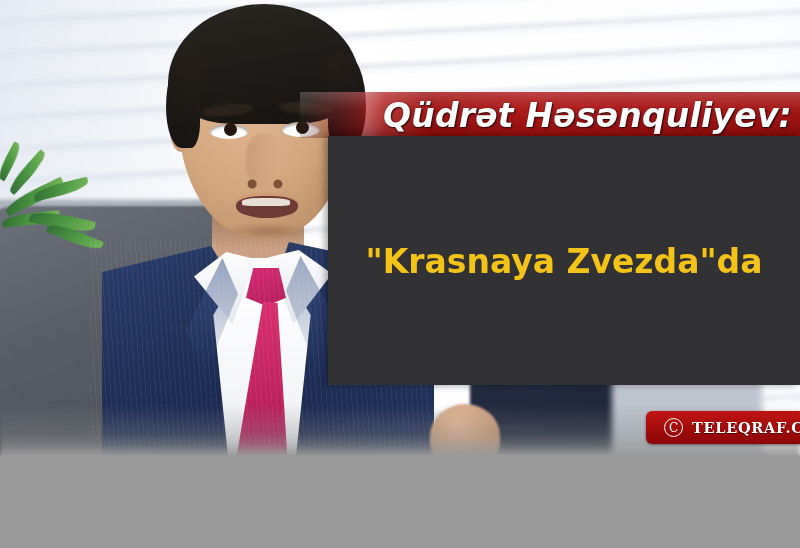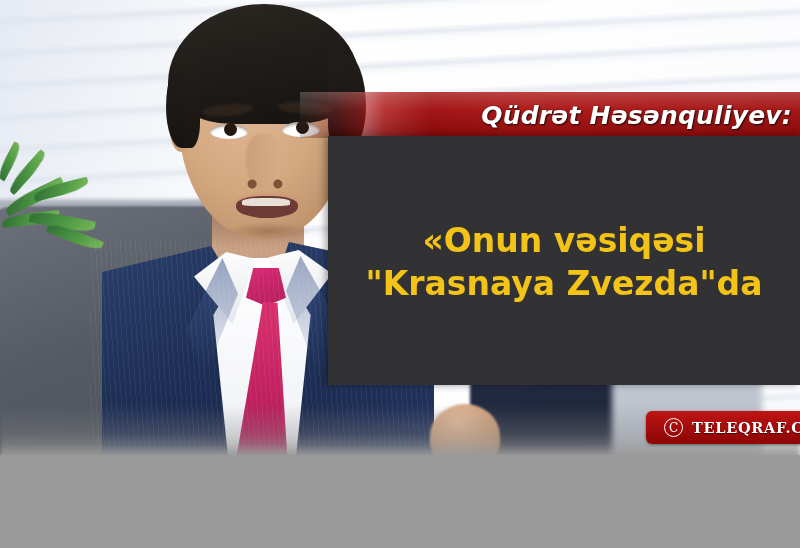--- a/index.html
+++ b/index.html
@@ -336,21 +336,21 @@
   .banner-title {
     position: absolute;
     left: 300px; top: 92px;
     width: 492px; height: 46px;
     display: flex;
     align-items: center;
     justify-content: flex-end;
     font-family: "DejaVu Sans", sans-serif;
     font-style: italic;
     font-weight: bold;
-    font-size: 25px;
+    font-size: 33px;
     letter-spacing: .2px;
     color: #ffffff;
     text-shadow: 1px 1px 2px rgba(0,0,0,.75), 0 0 1px rgba(0,0,0,.6);
     white-space: nowrap;
   }
 
   
   .quote-panel {
     position: absolute;
     left: 328px; top: 136px;
@@ -481,21 +481,20 @@
 
   <div class="grey-band-top"></div>
   <div class="grey-band"></div>
 
   <div class="red-banner"></div>
   <div class="red-banner-sheen"></div>
   <div class="banner-title">Qüdrət Həsənquliyev:</div>
 
   <div class="quote-panel"></div>
   <div class="quote-text">
-    <div>«Onun vəsiqəsi</div>
     <div>"Krasnaya Zvezda"da</div>
   </div>
 
   <div class="logo-badge">
     <span class="logo-c">C</span>
     <span class="logo-text">TELEQRAF.COM</span>
   </div>
 
 </div>
 

